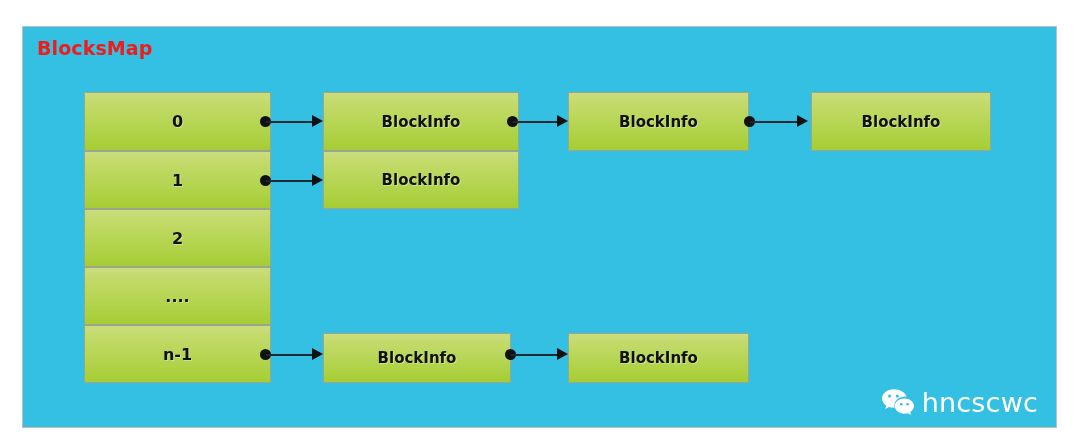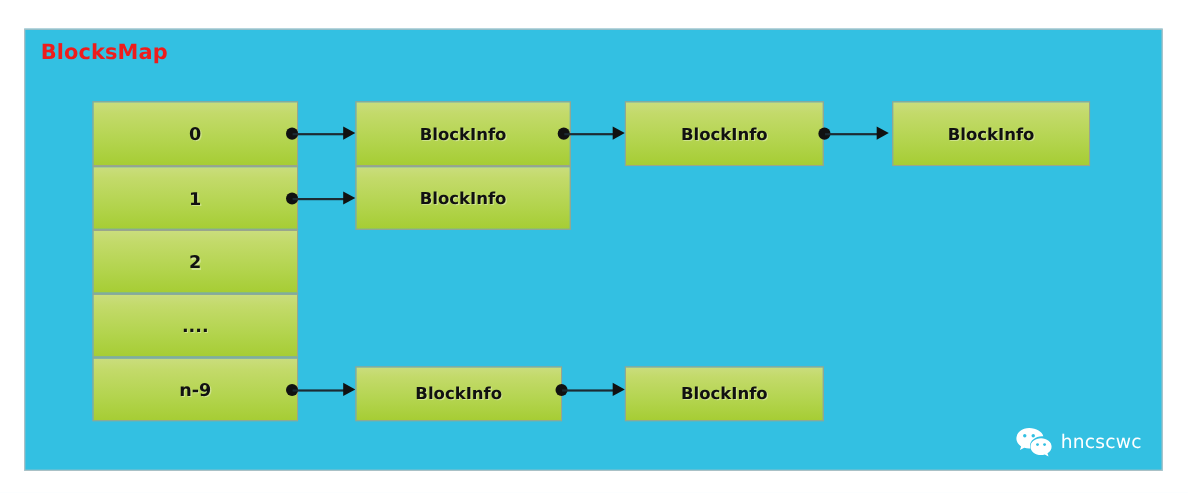--- a/index.html
+++ b/index.html
@@ -84,21 +84,21 @@
     position: absolute;
     display: flex;
     align-items: center;
     gap: 7px;
     right: 12px;
     bottom: 8px;
     padding: 2px 6px;
   }
   #watermark .wm-text {
     color: #ffffff;
-    font-size: 17px;
+    font-size: 27px;
     font-weight: normal;
     line-height: 1;
     letter-spacing: .2px;
   }
   .wechat-logo { display: block; }
 </style>
 </head>
 <body>
 
 <div id="stage">
@@ -113,21 +113,21 @@
     <div class="node bucket" style="left:61px; top:124px; width:187px; height:58px;">
       <span>1</span>
     </div>
     <div class="node bucket" style="left:61px; top:182px; width:187px; height:58px;">
       <span>2</span>
     </div>
     <div class="node bucket" style="left:61px; top:240px; width:187px; height:58px;">
       <span>....</span>
     </div>
     <div class="node bucket" style="left:61px; top:298px; width:187px; height:58px;">
-      <span>n-9</span>
+      <span>n-1</span>
     </div>
 
     <div class="dot" style="left:237px; top:89px;"></div>
     <div class="conn" style="left:243px; top:93.5px; width:50px;"></div>
     <div class="arrowhead" style="left:289px; top:88px;"></div>
 
     <div class="node blockinfo" style="left:300px; top:65px; width:196px; height:59px;">
       <span>BlockInfo</span>
     </div>
 

